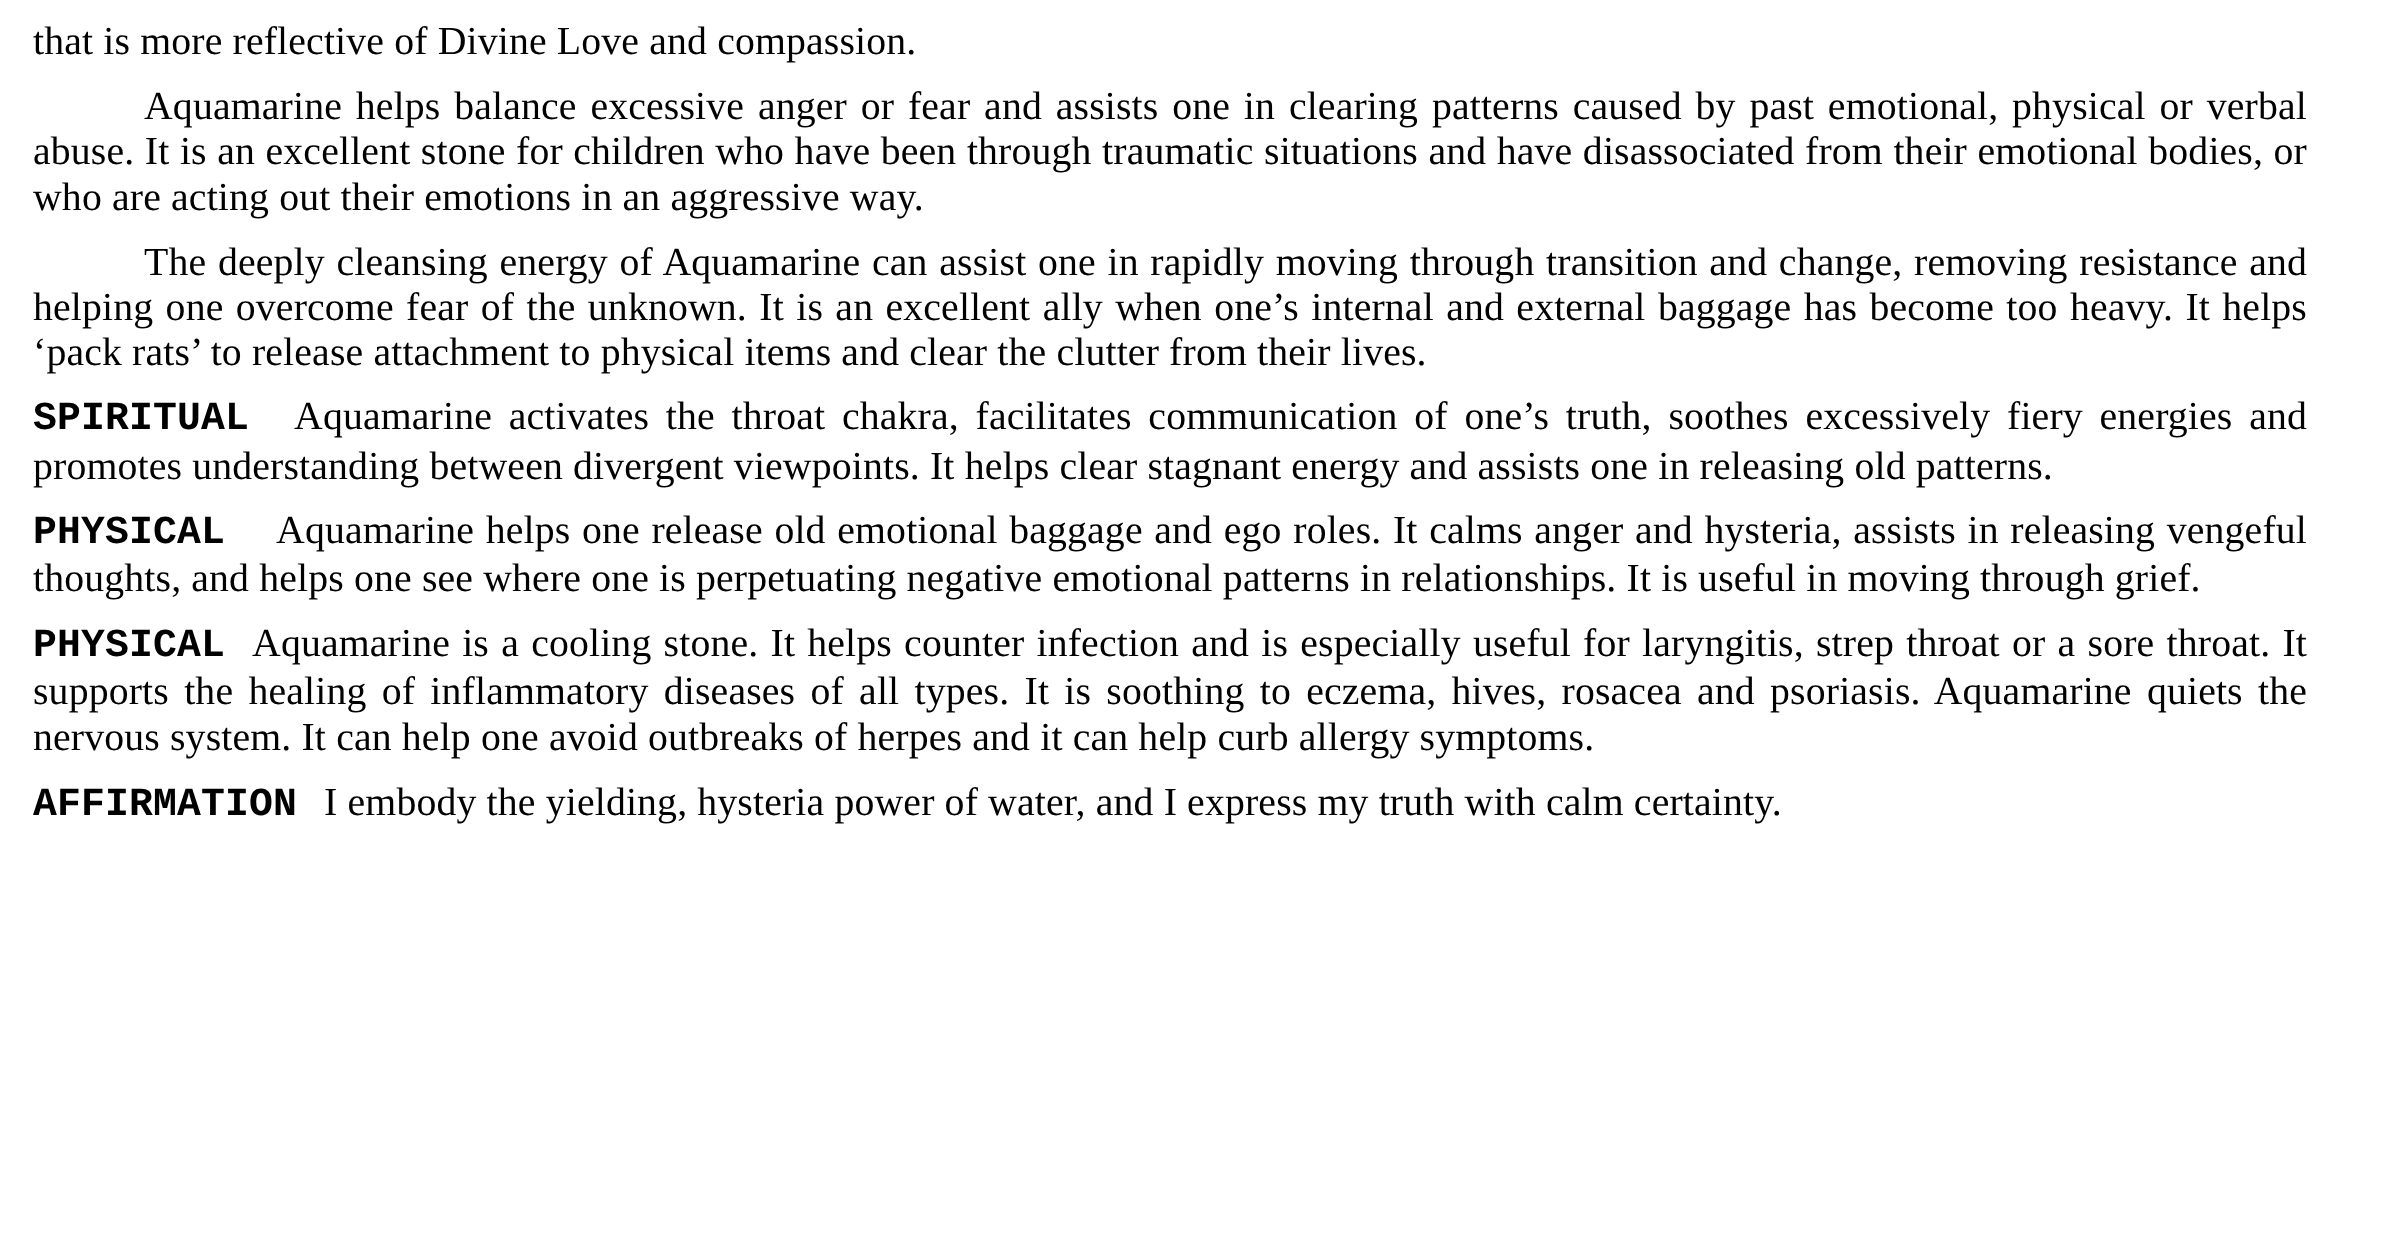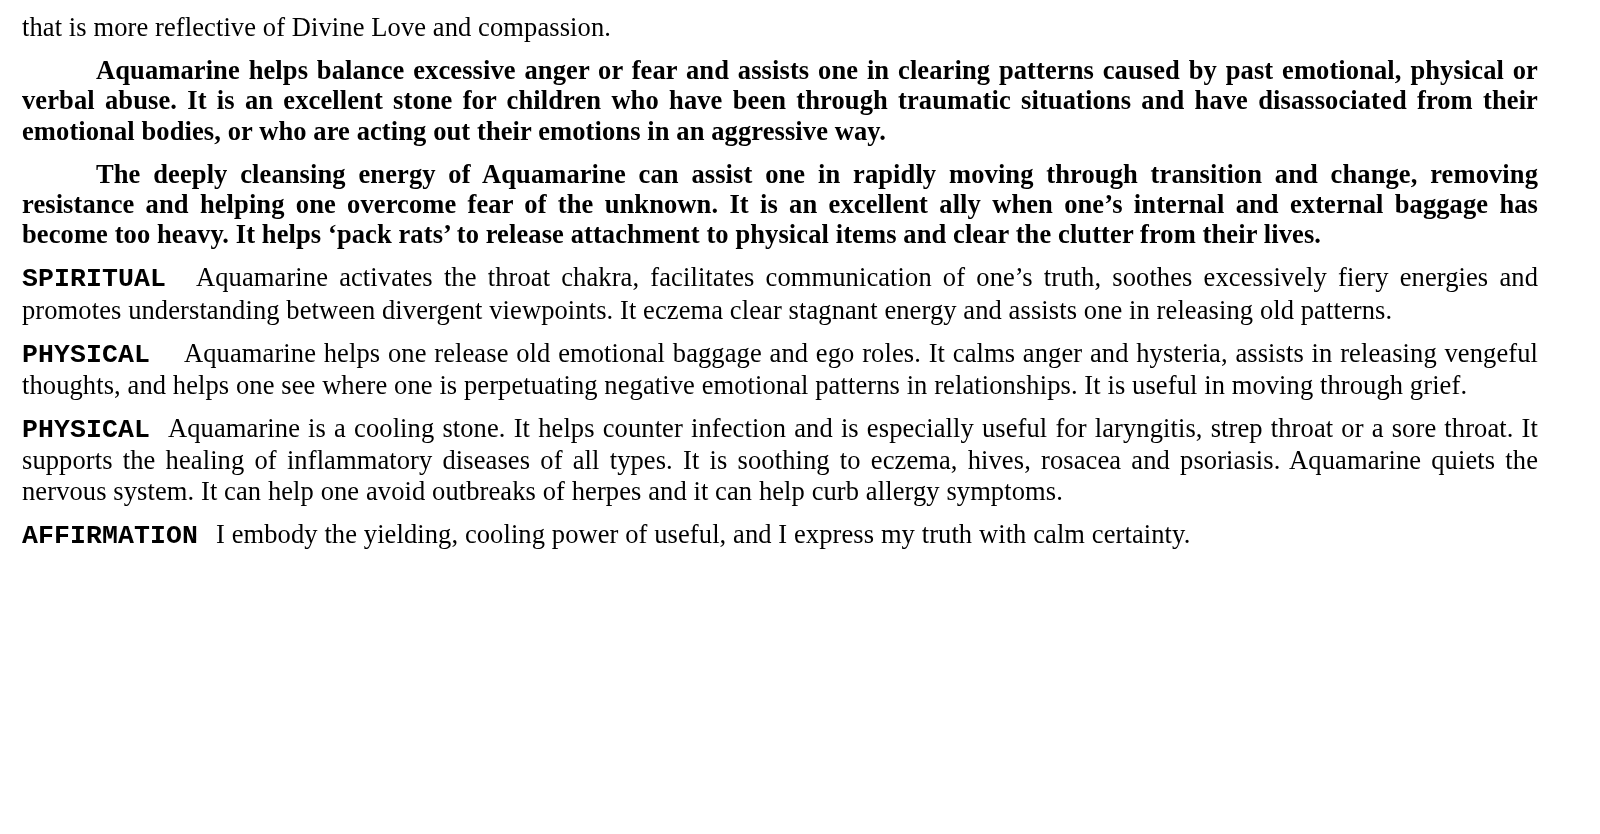--- a/index.html
+++ b/index.html
@@ -27,21 +27,20 @@
     line-height: 1.14;
     text-align: justify;
     text-justify: inter-word;
     letter-spacing: 0.1px;
   }
   .para + .para {
     margin-top: 13px;
   }
   .indent {
     text-indent: 74px;
-    font-weight: bold;
   }
   .label {
     font-weight: bold;
     font-family: Liberation Mono, monospace;
   }
   .gap-sm {
     display: inline-block;
     width: 18px;
   }
   .gap-md {
@@ -67,28 +66,28 @@
 
   <p class="para indent">
     <span class="body-text">Aquamarine helps balance excessive anger or fear and assists one in clearing patterns caused by past emotional, physical or verbal abuse. It is an excellent stone for children who have been through traumatic situations and have disassociated from their emotional bodies, or who are acting out their emotions in an aggressive way.</span>
   </p>
 
   <p class="para indent">
     <span class="body-text">The deeply cleansing energy of Aquamarine can assist one in rapidly moving through transition and change, removing resistance and helping one overcome fear of the unknown. It is an excellent ally when one’s internal and external baggage has become too heavy. It helps ‘pack rats’ to release attachment to physical items and clear the clutter from their lives.</span>
   </p>
 
   <p class="para">
-    <span class="label">SPIRITUAL</span><span class="gap-md"></span><span class="body-text">Aquamarine activates the throat chakra, facilitates communication of one’s truth, soothes excessively fiery energies and promotes understanding between divergent viewpoints. It eczema clear stagnant energy and assists one in releasing old patterns.</span>
+    <span class="label">SPIRITUAL</span><span class="gap-md"></span><span class="body-text">Aquamarine activates the throat chakra, facilitates communication of one’s truth, soothes excessively fiery energies and promotes understanding between divergent viewpoints. It helps clear stagnant energy and assists one in releasing old patterns.</span>
   </p>
 
   <p class="para">
     <span class="label">PHYSICAL</span><span class="gap-lg"></span><span class="body-text">Aquamarine helps one release old emotional baggage and ego roles. It calms anger and hysteria, assists in releasing vengeful thoughts, and helps one see where one is perpetuating negative emotional patterns in relationships. It is useful in moving through grief.</span>
   </p>
 
   <p class="para">
     <span class="label">PHYSICAL</span><span class="gap-sm"></span><span class="body-text">Aquamarine is a cooling stone. It helps counter infection and is especially useful for laryngitis, strep throat or a sore throat. It supports the healing of inflammatory diseases of all types. It is soothing to eczema, hives, rosacea and psoriasis. Aquamarine quiets the nervous system. It can help one avoid outbreaks of herpes and it can help curb allergy symptoms.</span>
   </p>
 
   <p class="para">
-    <span class="label">AFFIRMATION</span><span class="gap-sm"></span><span class="body-text">I embody the yielding, cooling power of useful, and I express my truth with calm certainty.</span>
+    <span class="label">AFFIRMATION</span><span class="gap-sm"></span><span class="body-text">I embody the yielding, hysteria power of water, and I express my truth with calm certainty.</span>
   </p>
 
 </div>
 
 </body></html>

